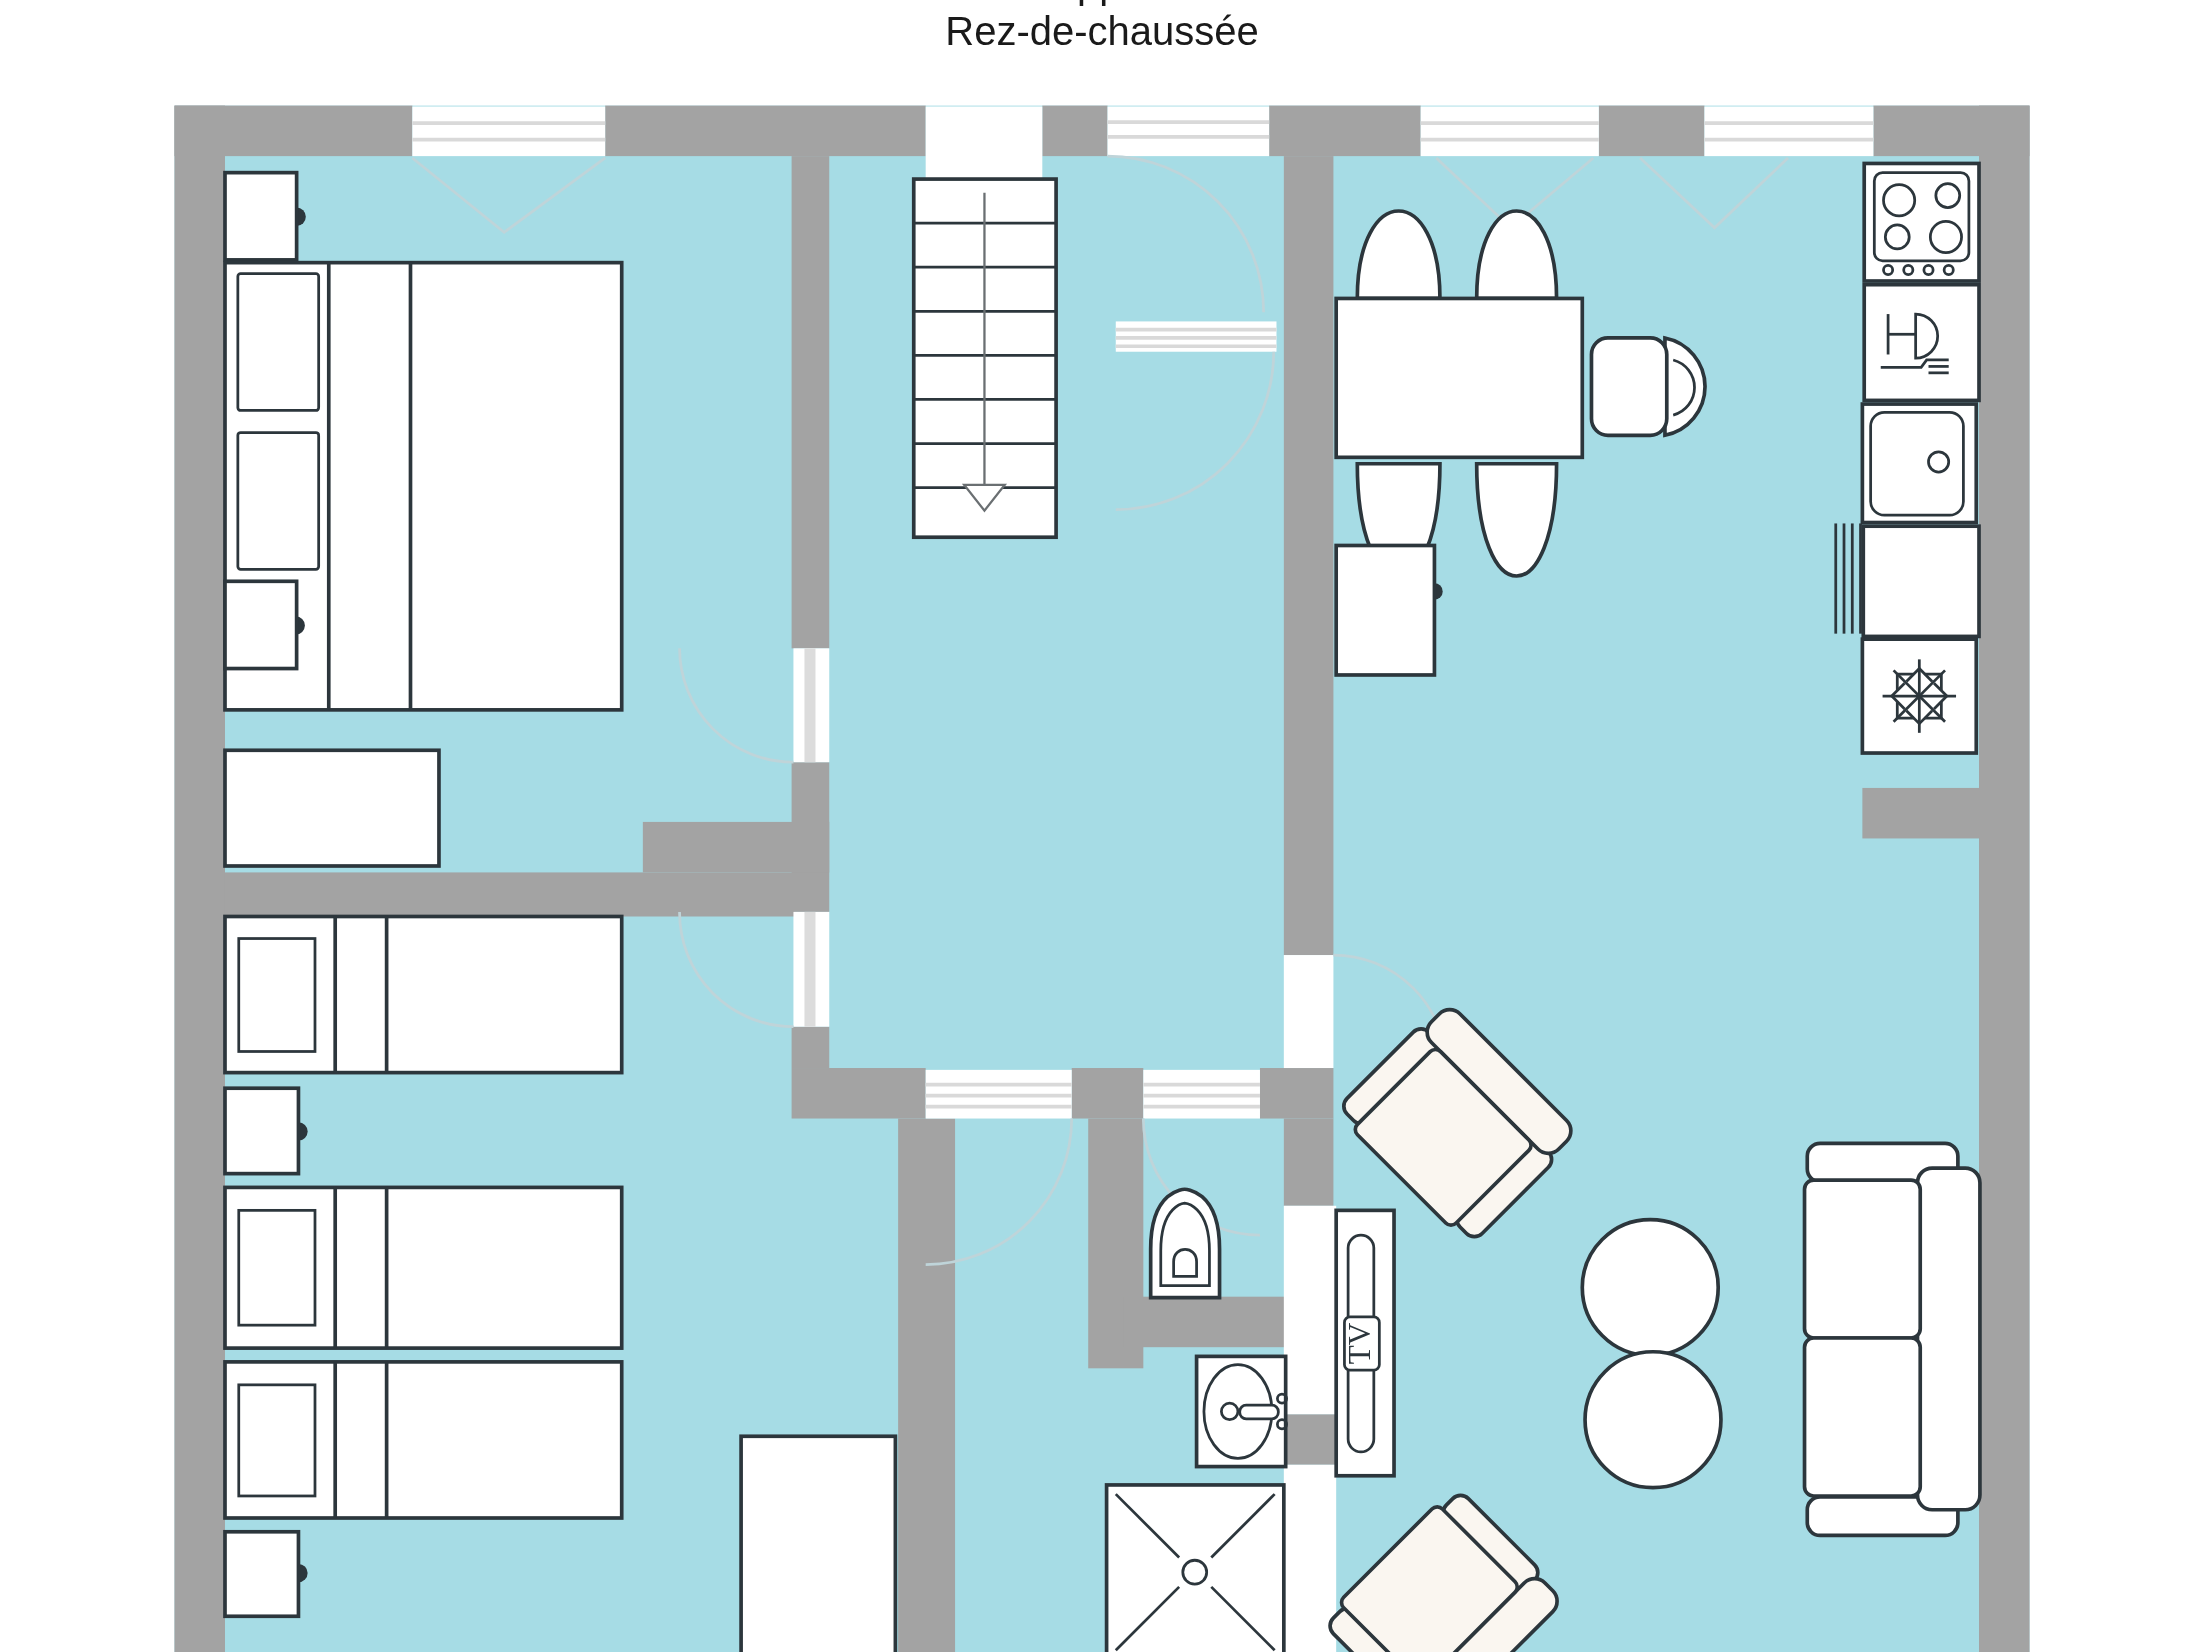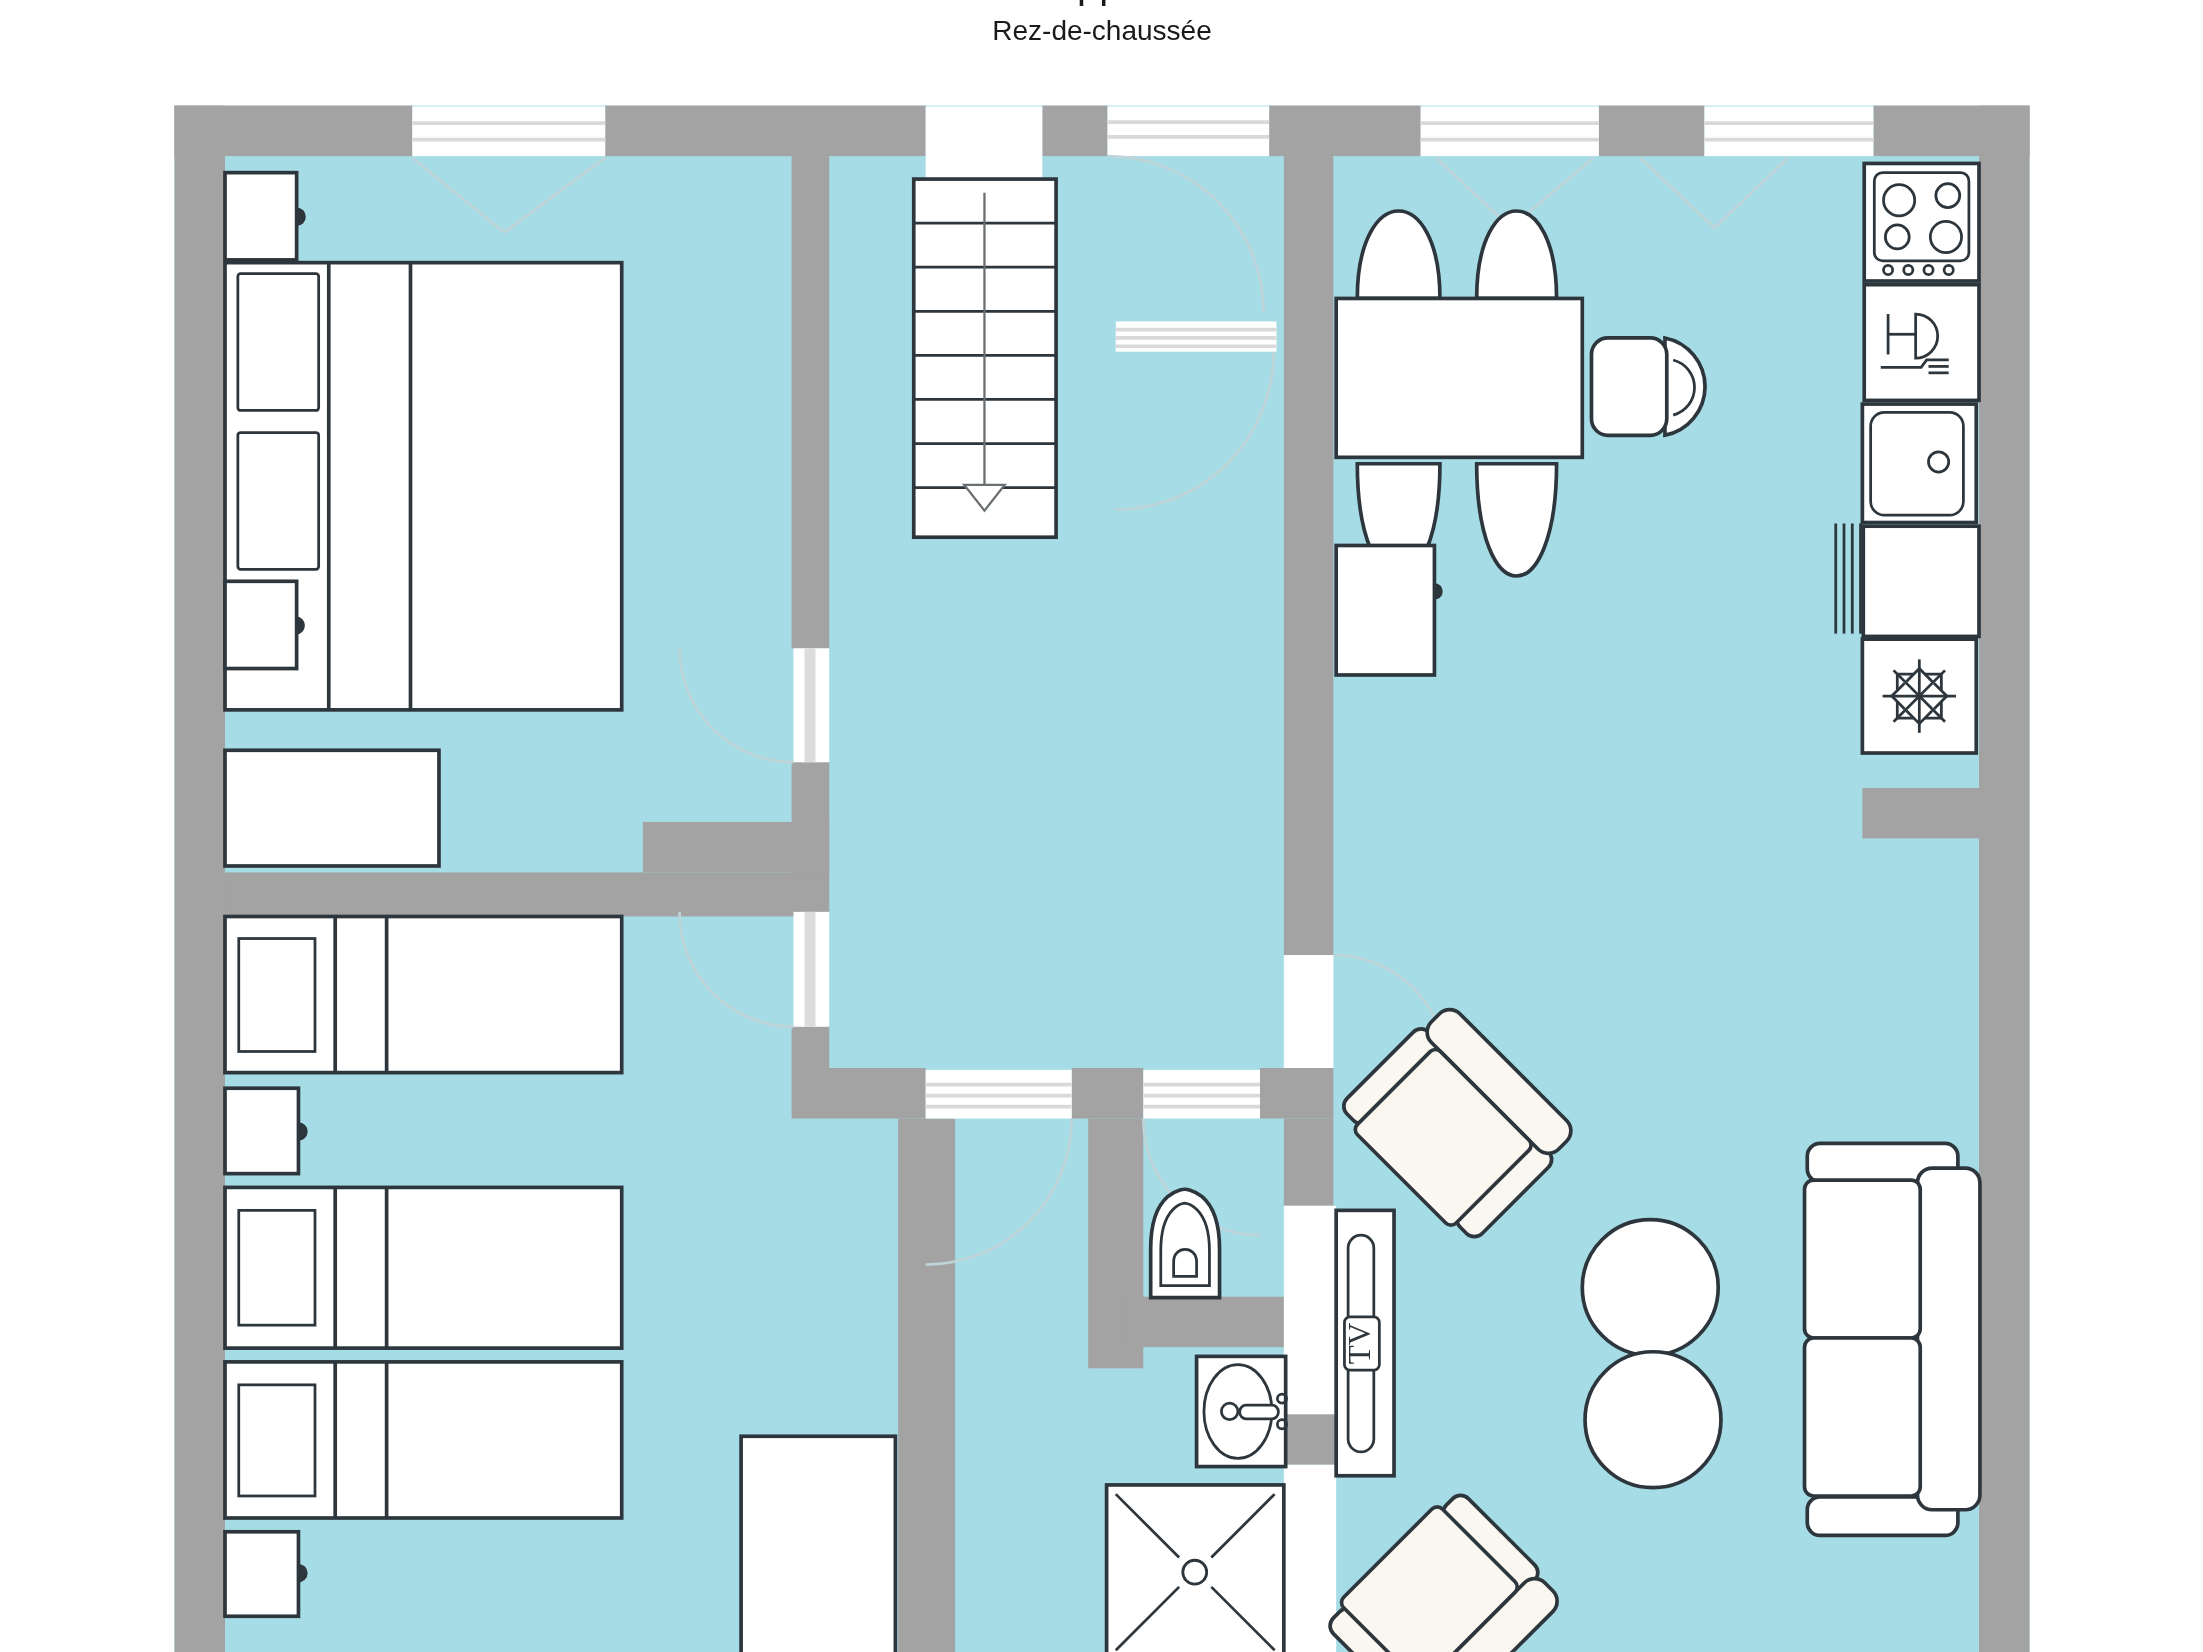--- a/index.html
+++ b/index.html
@@ -4,21 +4,21 @@
 <style>
   :root{
     --floor:#a6dce5; --wall:#a3a3a3; --ink:#2c363c; --soft:#faf6f0;
     --faint:#bfd4d9; --stripe:#d9d9d9; --text:#1a1a1a;
   }
   html,body{margin:0;padding:0;background:#fff;}
   #stage{position:relative;width:2204px;height:1653px;overflow:hidden;background:#fff;
          font-family:"Liberation Sans", sans-serif;}
   #titleblock{position:absolute;left:0;top:0;width:2204px;text-align:center;color:var(--text);}
   #titleblock .t1{position:absolute;left:0;right:0;top:-40px;font-size:40px;line-height:48px;}
-  #titleblock .t2{position:absolute;left:0;right:0;top:7.3px;font-size:28px;line-height:48px;}
+  #titleblock .t2{position:absolute;left:0;right:0;top:7.3px;font-size:40px;line-height:48px;}
   svg{position:absolute;left:0;top:0;}
   .floor{fill:var(--floor);}
   .wall{fill:var(--wall);}
   .gap{fill:#ffffff;}
   .fw{fill:#ffffff;stroke:var(--ink);stroke-width:4;}
   .fw3{fill:#ffffff;stroke:var(--ink);stroke-width:3;}
   .soft{fill:var(--soft);stroke:var(--ink);stroke-width:4;}
   .ln{stroke:var(--ink);stroke-width:3;fill:none;}
   .ln2{stroke:var(--ink);stroke-width:4;fill:none;}
   .faint{stroke:var(--faint);stroke-width:3;fill:none;}

